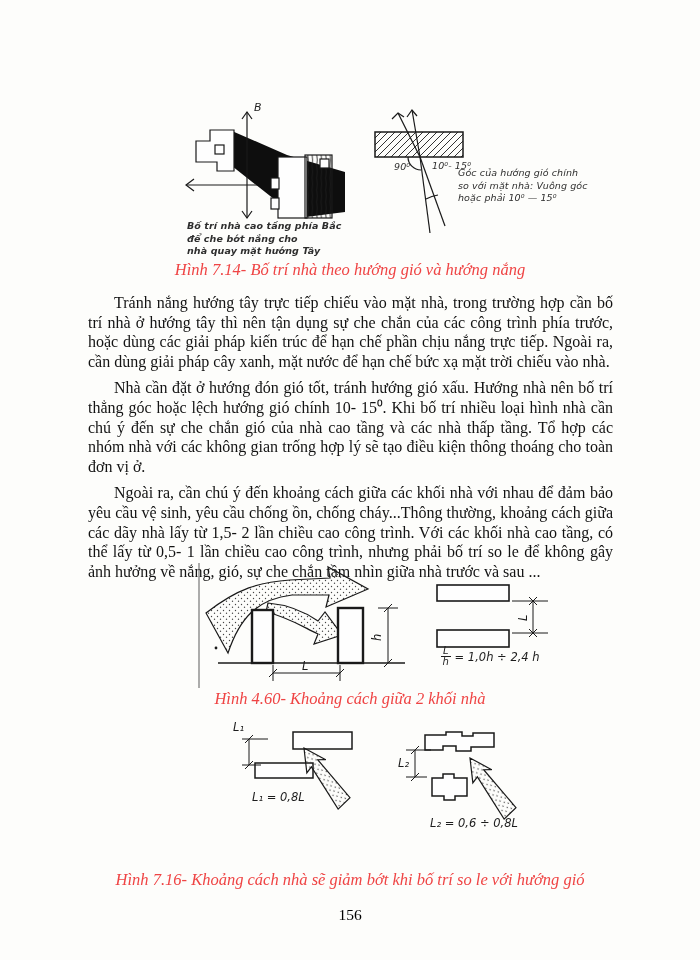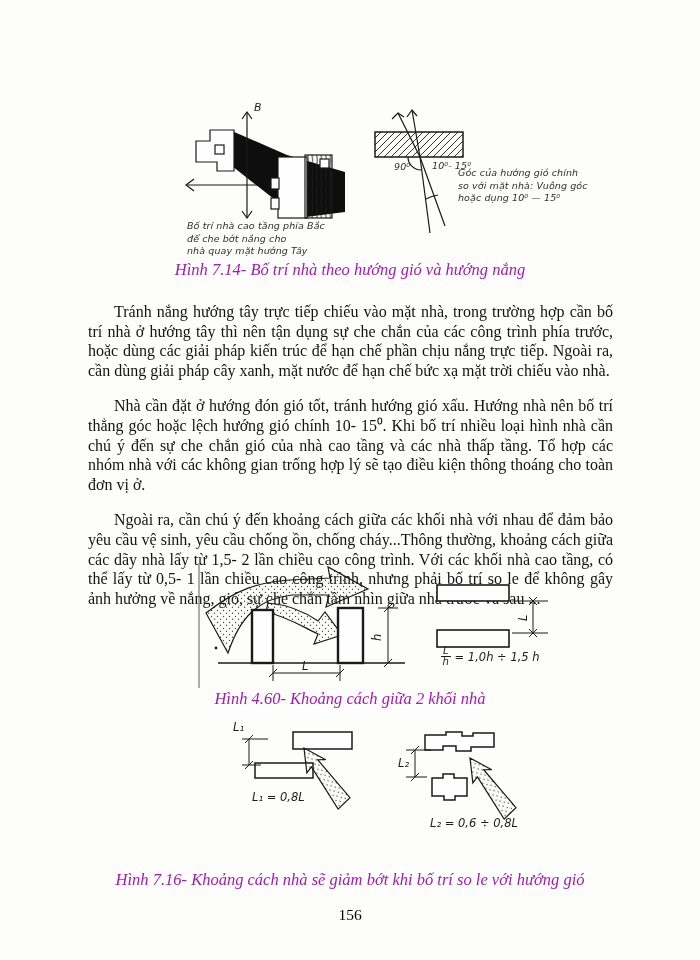--- a/index.html
+++ b/index.html
@@ -6,40 +6,40 @@
   #page{
     position:relative;width:700px;height:960px;background:#fdfdfb;
     font-family:"Liberation Serif",serif;color:#161616;overflow:hidden;
     margin:0 auto;
   }
   svg{position:absolute;left:0;}
   .figlabel{
     position:absolute;font-family:"DejaVu Sans",sans-serif;font-style:italic;
     font-size:9.5px;line-height:12.5px;color:#2e2e2e;letter-spacing:0.1px;white-space:nowrap;
   }
-  .figlabel.bold{font-weight:normal;}
+  .figlabel.bold{font-weight:bold;}
   .north-label{position:absolute;font-family:"DejaVu Sans",sans-serif;font-style:italic;font-size:11px;color:#222;}
   .dim-label{
     position:absolute;font-family:"DejaVu Sans",sans-serif;font-style:italic;
     font-size:11.5px;color:#1d1d1d;white-space:nowrap;
   }
   .formula{
     position:absolute;font-family:"DejaVu Sans",sans-serif;font-style:italic;
     font-size:11.5px;color:#1d1d1d;white-space:nowrap;display:flex;align-items:center;gap:4px;
   }
   .frac{display:inline-flex;flex-direction:column;align-items:center;font-size:10px;line-height:10px;}
   .frac .num{border-bottom:1px solid #1d1d1d;padding:0 2px;}
   .bodytext{
     position:absolute;left:88px;top:286px;width:525px;
     font-size:16px;line-height:19.6px;text-align:justify;color:#131313;
   }
-  .bodytext p{margin:16px 0 4px 0;text-indent:26px;}
+  .bodytext p{margin:7px 0 4px 0;text-indent:26px;}
   .caption{
     position:absolute;left:0;width:700px;text-align:center;
-    font-style:italic;font-size:16.5px;color:#a21caf;
+    font-style:italic;font-size:16.5px;color:#ef4444;
   }
   .pagenum{
     position:absolute;left:0;width:700px;text-align:center;
     font-size:15.5px;color:#000000;
   }
 </style>
 </head>
 <body>
 
 <div id="page">
@@ -96,21 +96,21 @@
   <div class="figlabel bold" style="left:187px;top:220px;">
     <div>Bố trí nhà cao tầng phía Bắc</div>
     <div>để che bớt nắng cho</div>
     <div>nhà quay mặt hướng Tây</div>
   </div>
   <div class="figlabel" style="left:394px;top:161px">90⁰</div>
   <div class="figlabel" style="left:432px;top:160px">10⁰- 15⁰</div>
   <div class="figlabel" style="left:458px;top:167px;">
     <div>Góc của hướng gió chính</div>
     <div>so với mặt nhà: Vuông góc</div>
-    <div>hoặc dụng 10⁰ — 15⁰</div>
+    <div>hoặc phải 10⁰ — 15⁰</div>
   </div>
 
   <div class="caption" style="top:260px">Hình 7.14- Bố trí nhà theo hướng gió và hướng nắng</div>
 
   <div class="bodytext">
     <p>Tránh nắng hướng tây trực tiếp chiếu vào mặt nhà, trong trường hợp cần bố trí nhà ở hướng tây thì nên tận dụng sự che chắn của các công trình phía trước, hoặc dùng các giải pháp kiến trúc để hạn chế phần chịu nắng trực tiếp. Ngoài ra, cần dùng giải pháp cây xanh, mặt nước để hạn chế bức xạ mặt trời chiếu vào nhà.</p>
     <p>Nhà cần đặt ở hướng đón gió tốt, tránh hướng gió xấu. Hướng nhà nên bố trí thẳng góc hoặc lệch hướng gió chính 10- 15⁰. Khi bố trí nhiều loại hình nhà cần chú ý đến sự che chắn gió của nhà cao tầng và các nhà thấp tầng. Tổ hợp các nhóm nhà với các không gian trống hợp lý sẽ tạo điều kiện thông thoáng cho toàn đơn vị ở.</p>
     <p>Ngoài ra, cần chú ý đến khoảng cách giữa các khối nhà với nhau để đảm bảo yêu cầu vệ sinh, yêu cầu chống ồn, chống cháy...Thông thường, khoảng cách giữa các dãy nhà lấy từ 1,5- 2 lần chiều cao công trình. Với các khối nhà cao tầng, có thể lấy từ 0,5- 1 lần chiều cao công trình, nhưng phải bố trí so le để không gây ảnh hưởng về nắng, gió, sự che chắn tầm nhìn giữa nhà trước và sau ...</p>
   </div>
 
@@ -164,21 +164,21 @@
     <text x="302" y="115" font-family="DejaVu Sans, sans-serif" font-style="italic" font-size="11.5" fill="#1d1d1d">L</text>
     <text transform="translate(381,86) rotate(-90)" font-family="DejaVu Sans, sans-serif" font-style="italic" font-size="11.5" fill="#1d1d1d">h</text>
     <text transform="translate(527,66) rotate(-90)" font-family="DejaVu Sans, sans-serif" font-style="italic" font-size="11.5" fill="#1d1d1d">L</text>
   </svg>
 
   <div class="formula" style="left:441px;top:646px">
     <span class="frac">
       <span class="num">L</span>
       <span class="den">h</span>
     </span>
-    <span>= 1,0h ÷ 1,5 h</span>
+    <span>= 1,0h ÷ 2,4 h</span>
   </div>
 
   <div class="caption" style="top:689px">Hình 4.60- Khoảng cách giữa 2 khối nhà</div>
 
   <svg style="top:725px" width="700" height="118" viewBox="0 0 700 118">
     <defs>
       <pattern id="stipB" width="6" height="6" patternUnits="userSpaceOnUse">
         <circle cx="1.5" cy="1.5" r="0.7" fill="#444"></circle>
         <circle cx="4.5" cy="4.2" r="0.7" fill="#444"></circle>
       </pattern>

